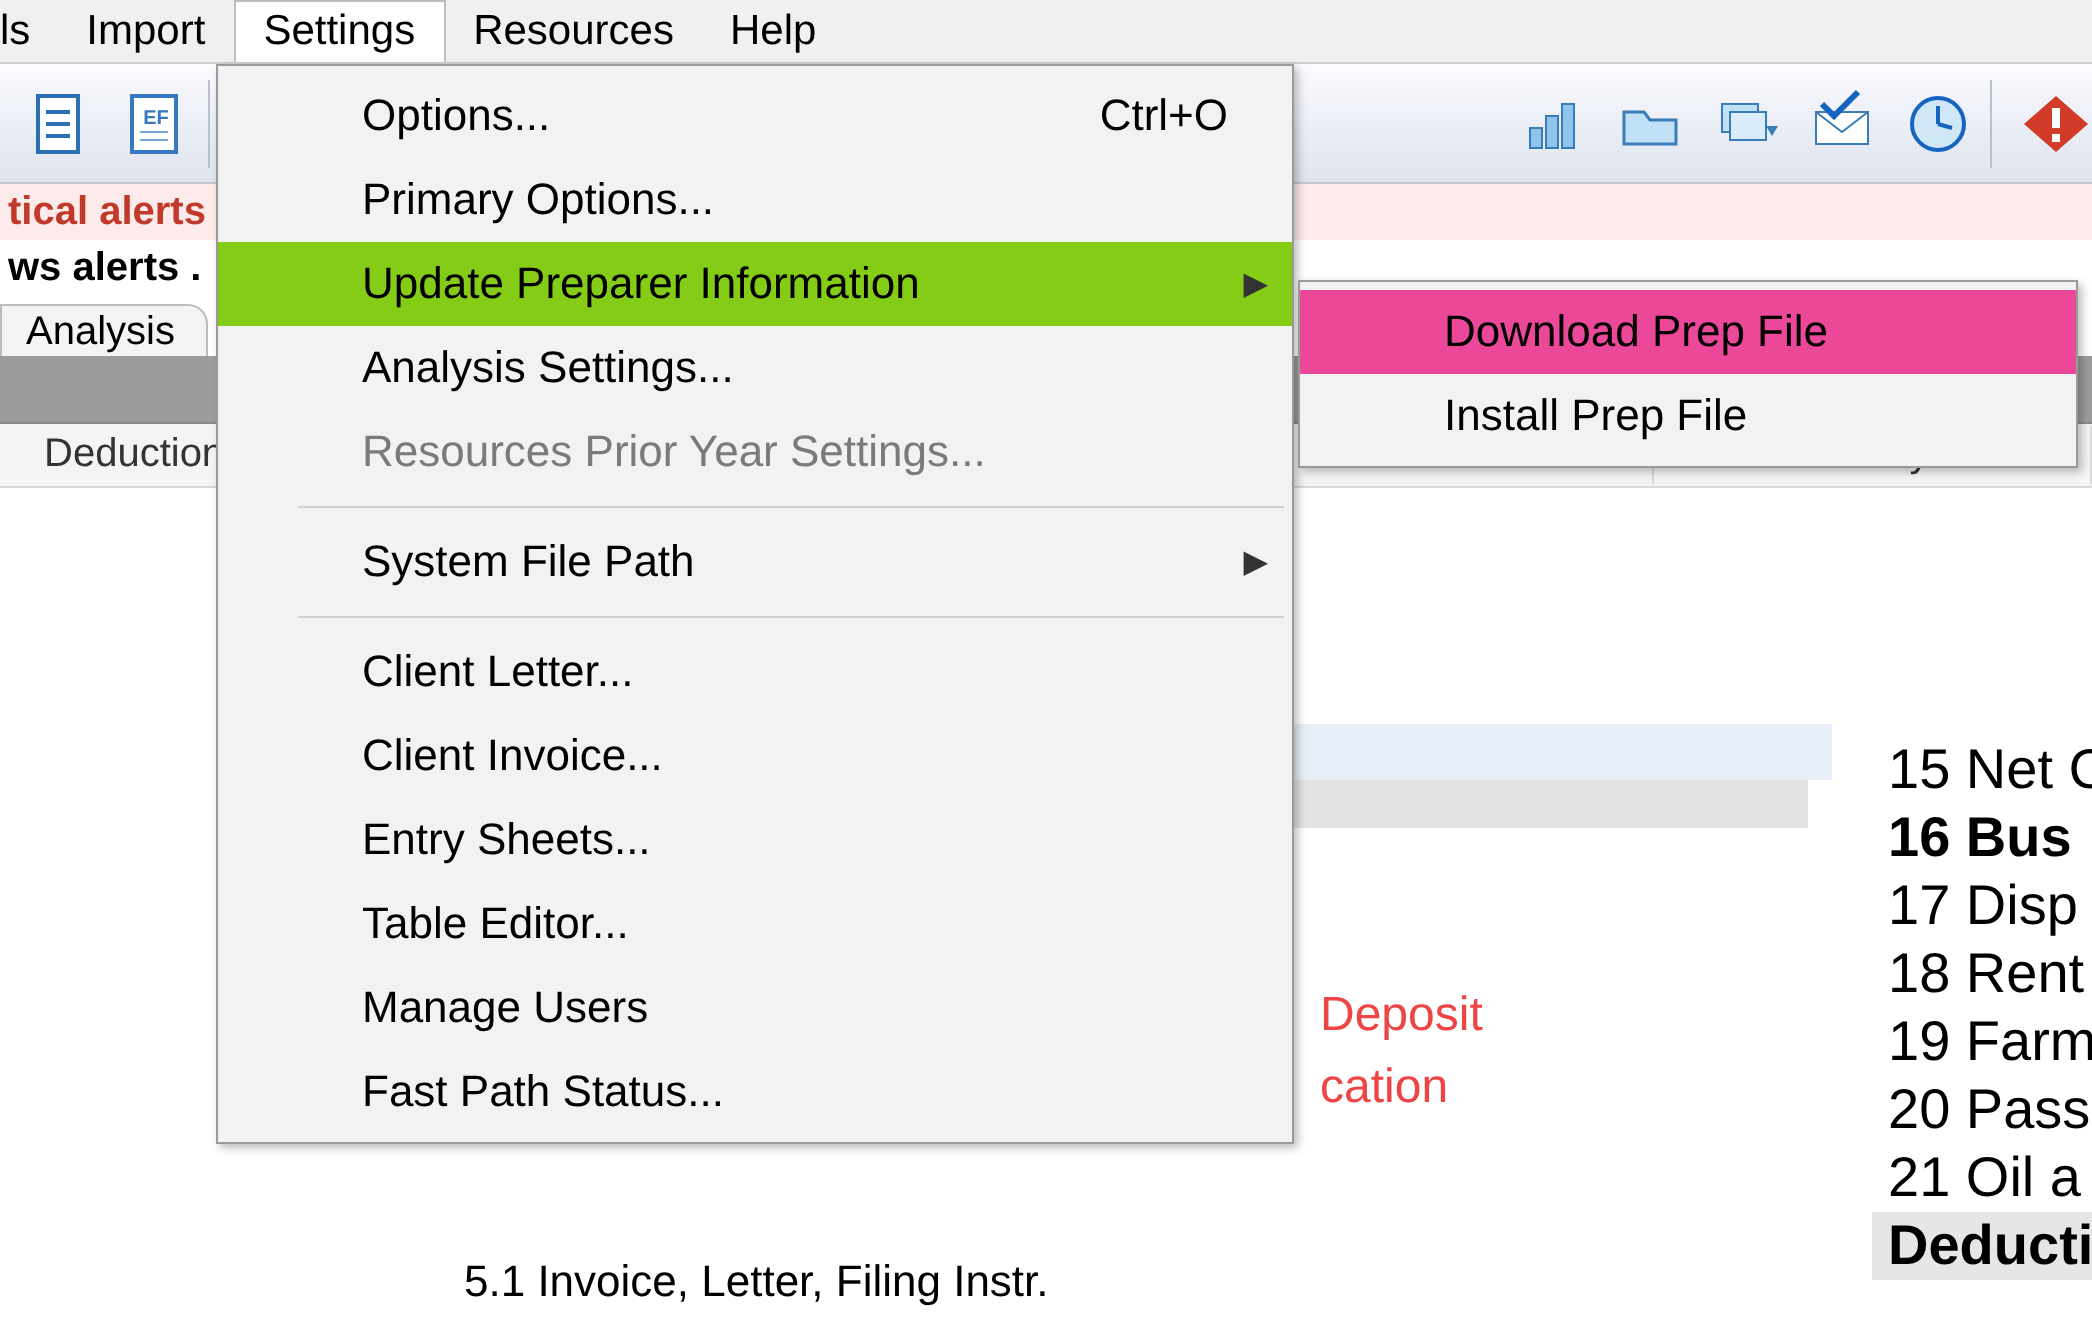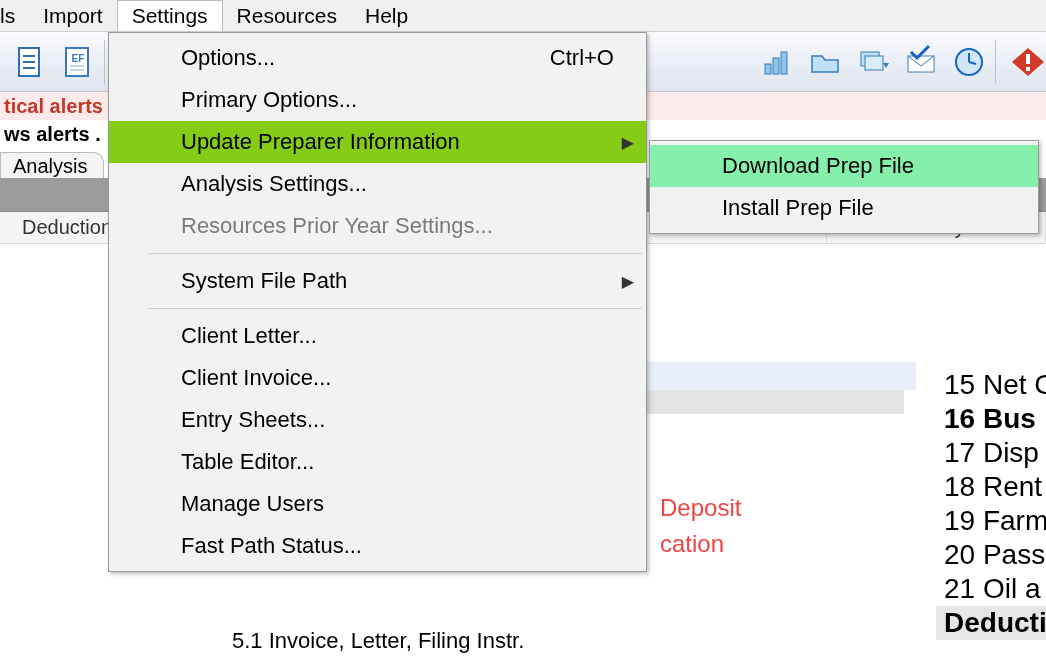--- a/index.html
+++ b/index.html
@@ -38,21 +38,21 @@
 .menu{position:absolute;left:108px;top:32px;width:539px;background:#f2f2f2;border:1px solid #9a9a9a;box-shadow:2px 2px 4px rgba(0,0,0,.25);padding:4px 0}
 .menu .row{display:flex;align-items:center;height:42px;padding:0 24px 0 72px;font-size:22px;color:#000;position:relative;cursor:default}
 .menu .row.disabled{color:#7a7a7a}
 .menu .row.hover{background:#84cc16}
 .menu .row .accel{margin-left:auto;padding-right:8px}
 .menu .row .arrow{position:absolute;right:12px;top:50%;transform:translateY(-50%);font-size:16px;color:#333}
 .menu .sep{height:1px;background:#d0d0d0;margin:6px 4px 6px 40px}
 
 .submenu{position:absolute;left:649px;top:140px;width:390px;background:#f2f2f2;border:1px solid #9a9a9a;box-shadow:2px 2px 4px rgba(0,0,0,.25);padding:4px 0}
 .submenu .row{display:flex;align-items:center;height:42px;padding:0 24px 0 72px;font-size:22px}
-.submenu .row.hover{background:#86efac}
+.submenu .row.hover{background:#ec4899}
 
 .below{position:absolute;left:232px;top:628px;font-size:22px;color:#000}
 
 .paleblue{position:absolute;left:204px;top:362px;right:130px;height:28px;background:#e8eef8}
 .graybox{position:absolute;left:204px;top:390px;width:700px;height:24px;background:#e3e3e3}
 </style>
 </head>
 <body>
 
 <div class="menubar">

